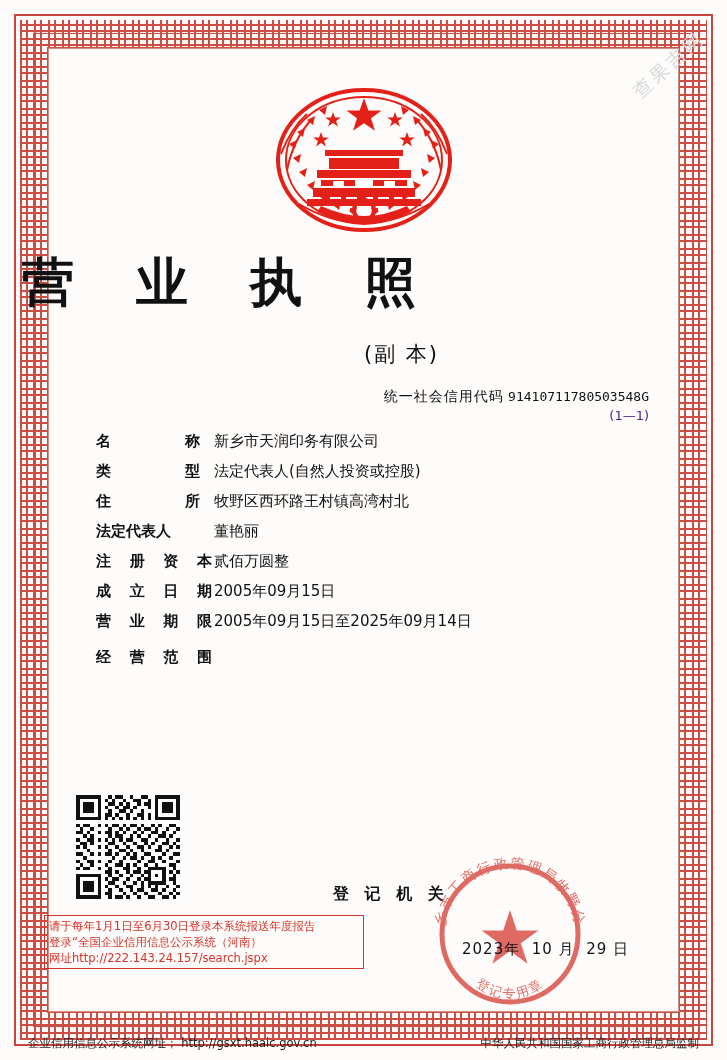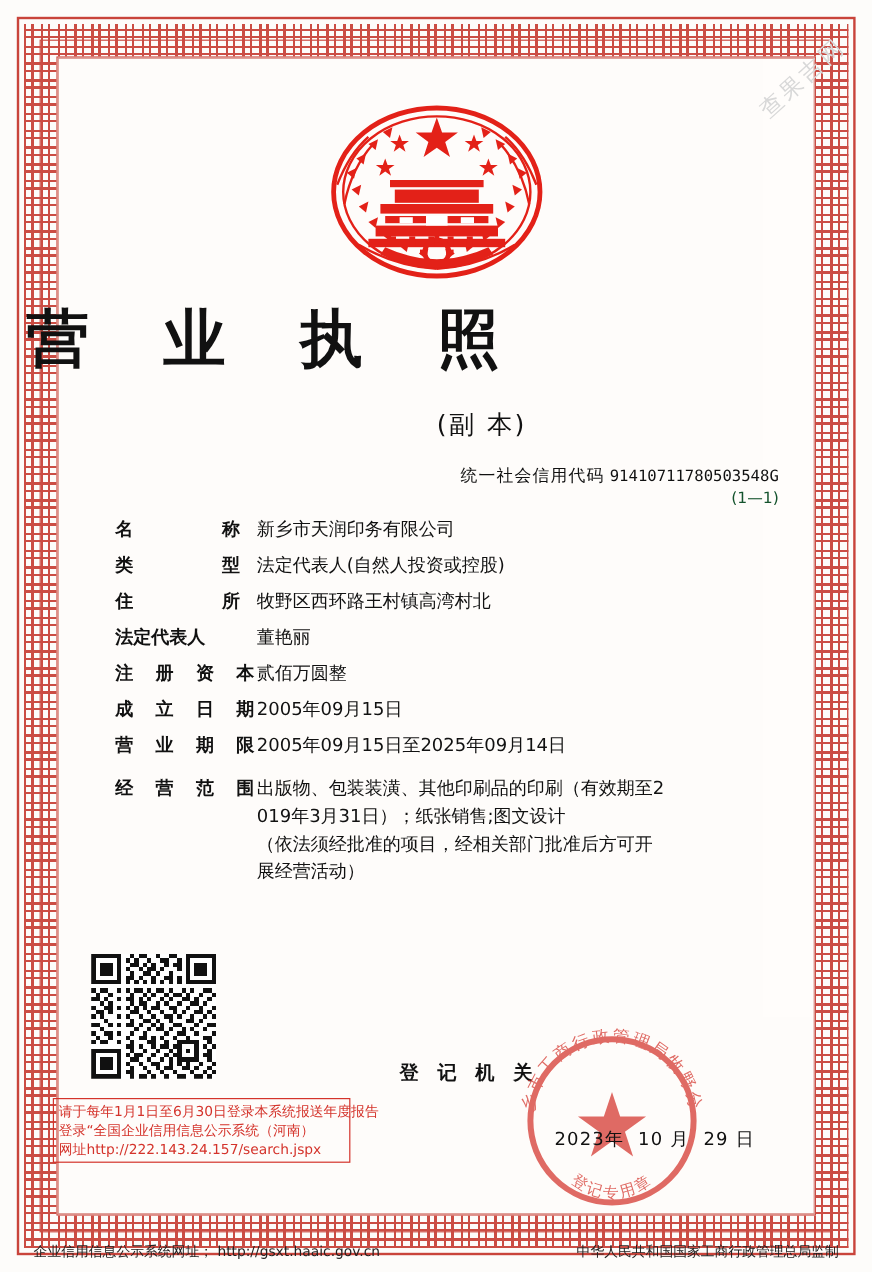--- a/index.html
+++ b/index.html
@@ -143,21 +143,21 @@
   .code-line .code-value {
     font-family: "DejaVu Sans Mono", monospace;
     font-size: 13px;
     letter-spacing: 0px;
   }
   .seq-line {
     position: absolute;
     top: 408px;
     right: 78px;
     font-size: 13px;
-    color: #14532d;
+    color: #4c1d95;
     font-family: "DejaVu Sans", sans-serif;
     margin-left: 16px;
   }
 
   
   .fields {
     position: absolute;
     left: 96px;
     top: 430px;
     width: 545px;
@@ -212,21 +212,21 @@
     height: 104px;
     background: #fff;
   }
   .qr canvas, .qr svg { display: block; }
 
   
   .note-box {
     position: absolute;
     left: 44px;
     top: 915px;
-    width: 248px;
+    width: 320px;
     padding: 2px 4px;
     border: 1.5px solid #d4332b;
     box-sizing: border-box;
     color: #d4332b;
     font-family: "DejaVu Sans", sans-serif;
     font-size: 11.5px;
     line-height: 16px;
     background: transparent;
   }
   .note-box div { white-space: nowrap; }
@@ -442,26 +442,20 @@
       </div>
       <div class="row-value mono-num">2005年09月15日至2025年09月14日</div>
     </div>
 
     <div class="row">
       <div class="row-label spread5">
         <span>经</span>
         <span>营</span>
         <span>范</span>
         <span>围</span>
-      </div>
-      <div class="row-value scope-value">
-        <div>出版物、包装装潢、其他印刷品的印刷（有效期至2</div>
-        <div>019年3月31日）；纸张销售;图文设计</div>
-        <div>（依法须经批准的项目，经相关部门批准后方可开</div>
-        <div>展经营活动）</div>
       </div>
     </div>
 
   </div>
 
   <div class="qr">
     <svg viewBox="0 0 29 29" width="104" height="104" shape-rendering="crispEdges" xmlns="http://www.w3.org/2000/svg">
       <rect width="29" height="29" fill="#fff"></rect>
       <g fill="#111">
 

